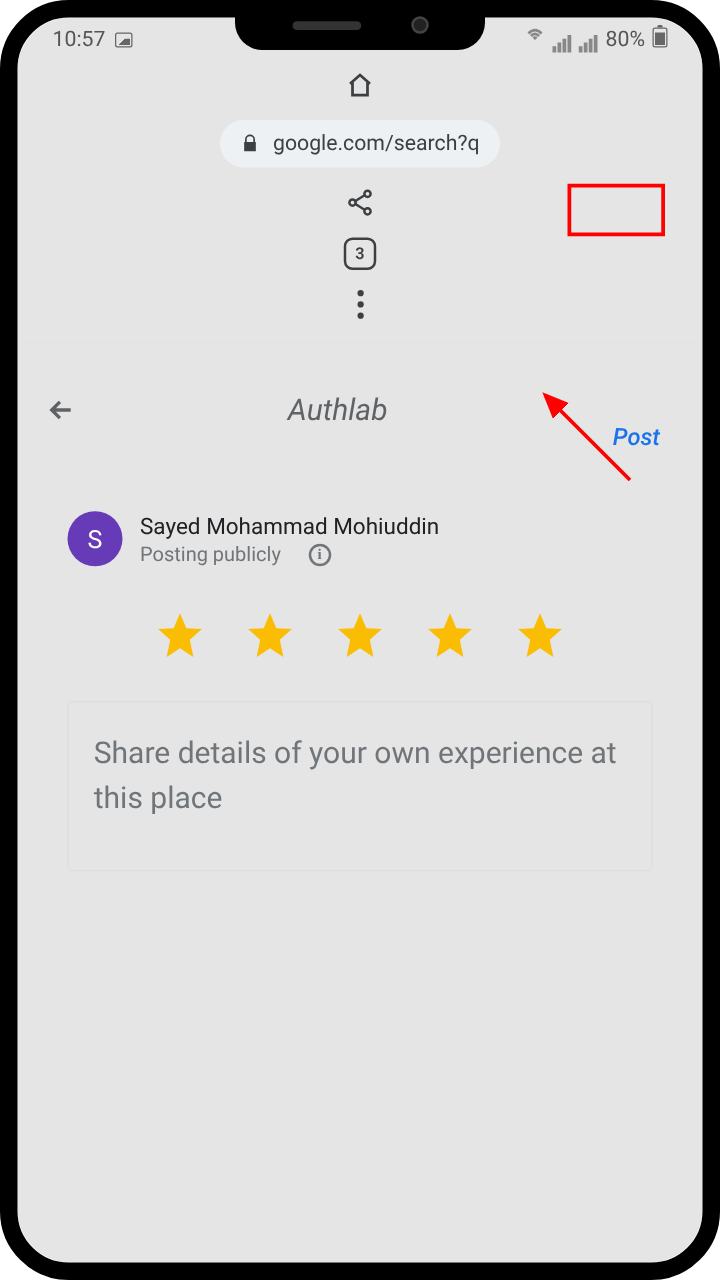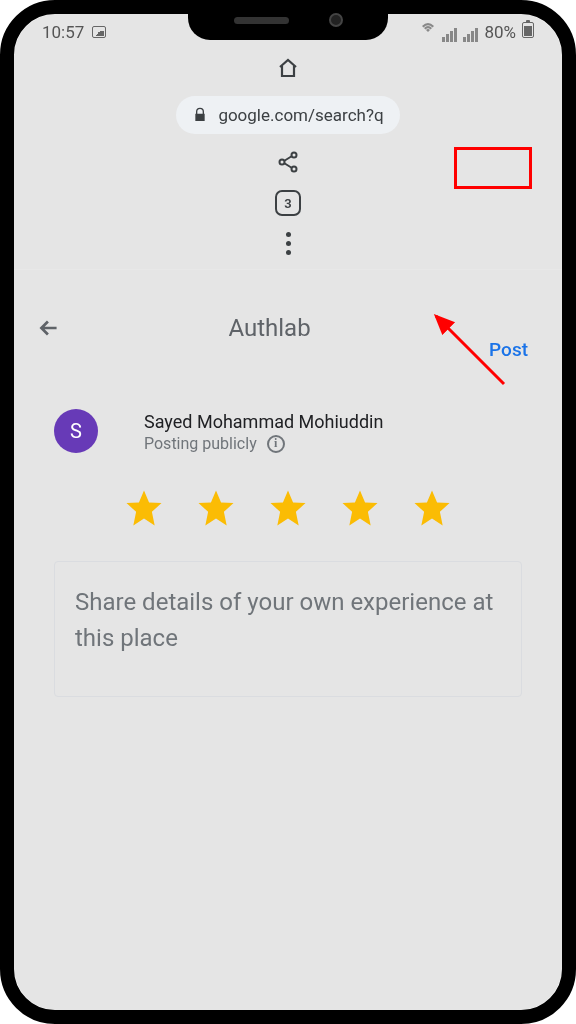--- a/index.html
+++ b/index.html
@@ -118,20 +118,21 @@
       color: #3c4043;
     }
     .more-dots { display: flex; flex-direction: column; gap: 4px; padding: 0 4px; }
     .dot { width: 5px; height: 5px; background: #3c4043; border-radius: 50%; }
 
     .page-header {
       display: flex;
       align-items: center;
       justify-content: space-between;
       padding: 18px 22px;
+      font-style: italic;
     }
     .back-arrow-svg { width: 26px; height: 26px; }
     .page-title {
       font-size: 24px;
       color: #5f6368;
       font-weight: 400;
       flex: 1;
       text-align: center;
     }
     .post-btn {
@@ -163,23 +164,23 @@
       background: #673ab7;
       border-radius: 50%;
       display: flex;
       align-items: center;
       justify-content: center;
       color: #fff;
       font-size: 20px;
       font-weight: 400;
       flex-shrink: 0;
     }
-    .user-meta { padding-top: 2px; margin-left: 32px; }
+    .user-meta { padding-top: 2px; }
     .user-name { font-size: 18px; color: #202124; }
-    .posting-row { display: flex; align-items: center; gap: 10px; color: #70757a; font-size: 16px; margin-top: 2px; }
+    .posting-row { display: flex; align-items: center; gap: 22px; color: #70757a; font-size: 16px; margin-top: 2px; }
     .info-icon { width: 18px; height: 18px; border: 2px solid #70757a; border-radius: 50%; display: inline-flex; align-items: center; justify-content: center; font-size: 12px; font-weight: 600; font-family: serif; }
 
     .stars {
       display: flex;
       justify-content: center;
       gap: 30px;
       padding: 24px 0 32px;
     }
     .star-svg { width: 42px; height: 42px; fill: #fbbc04; }
 

